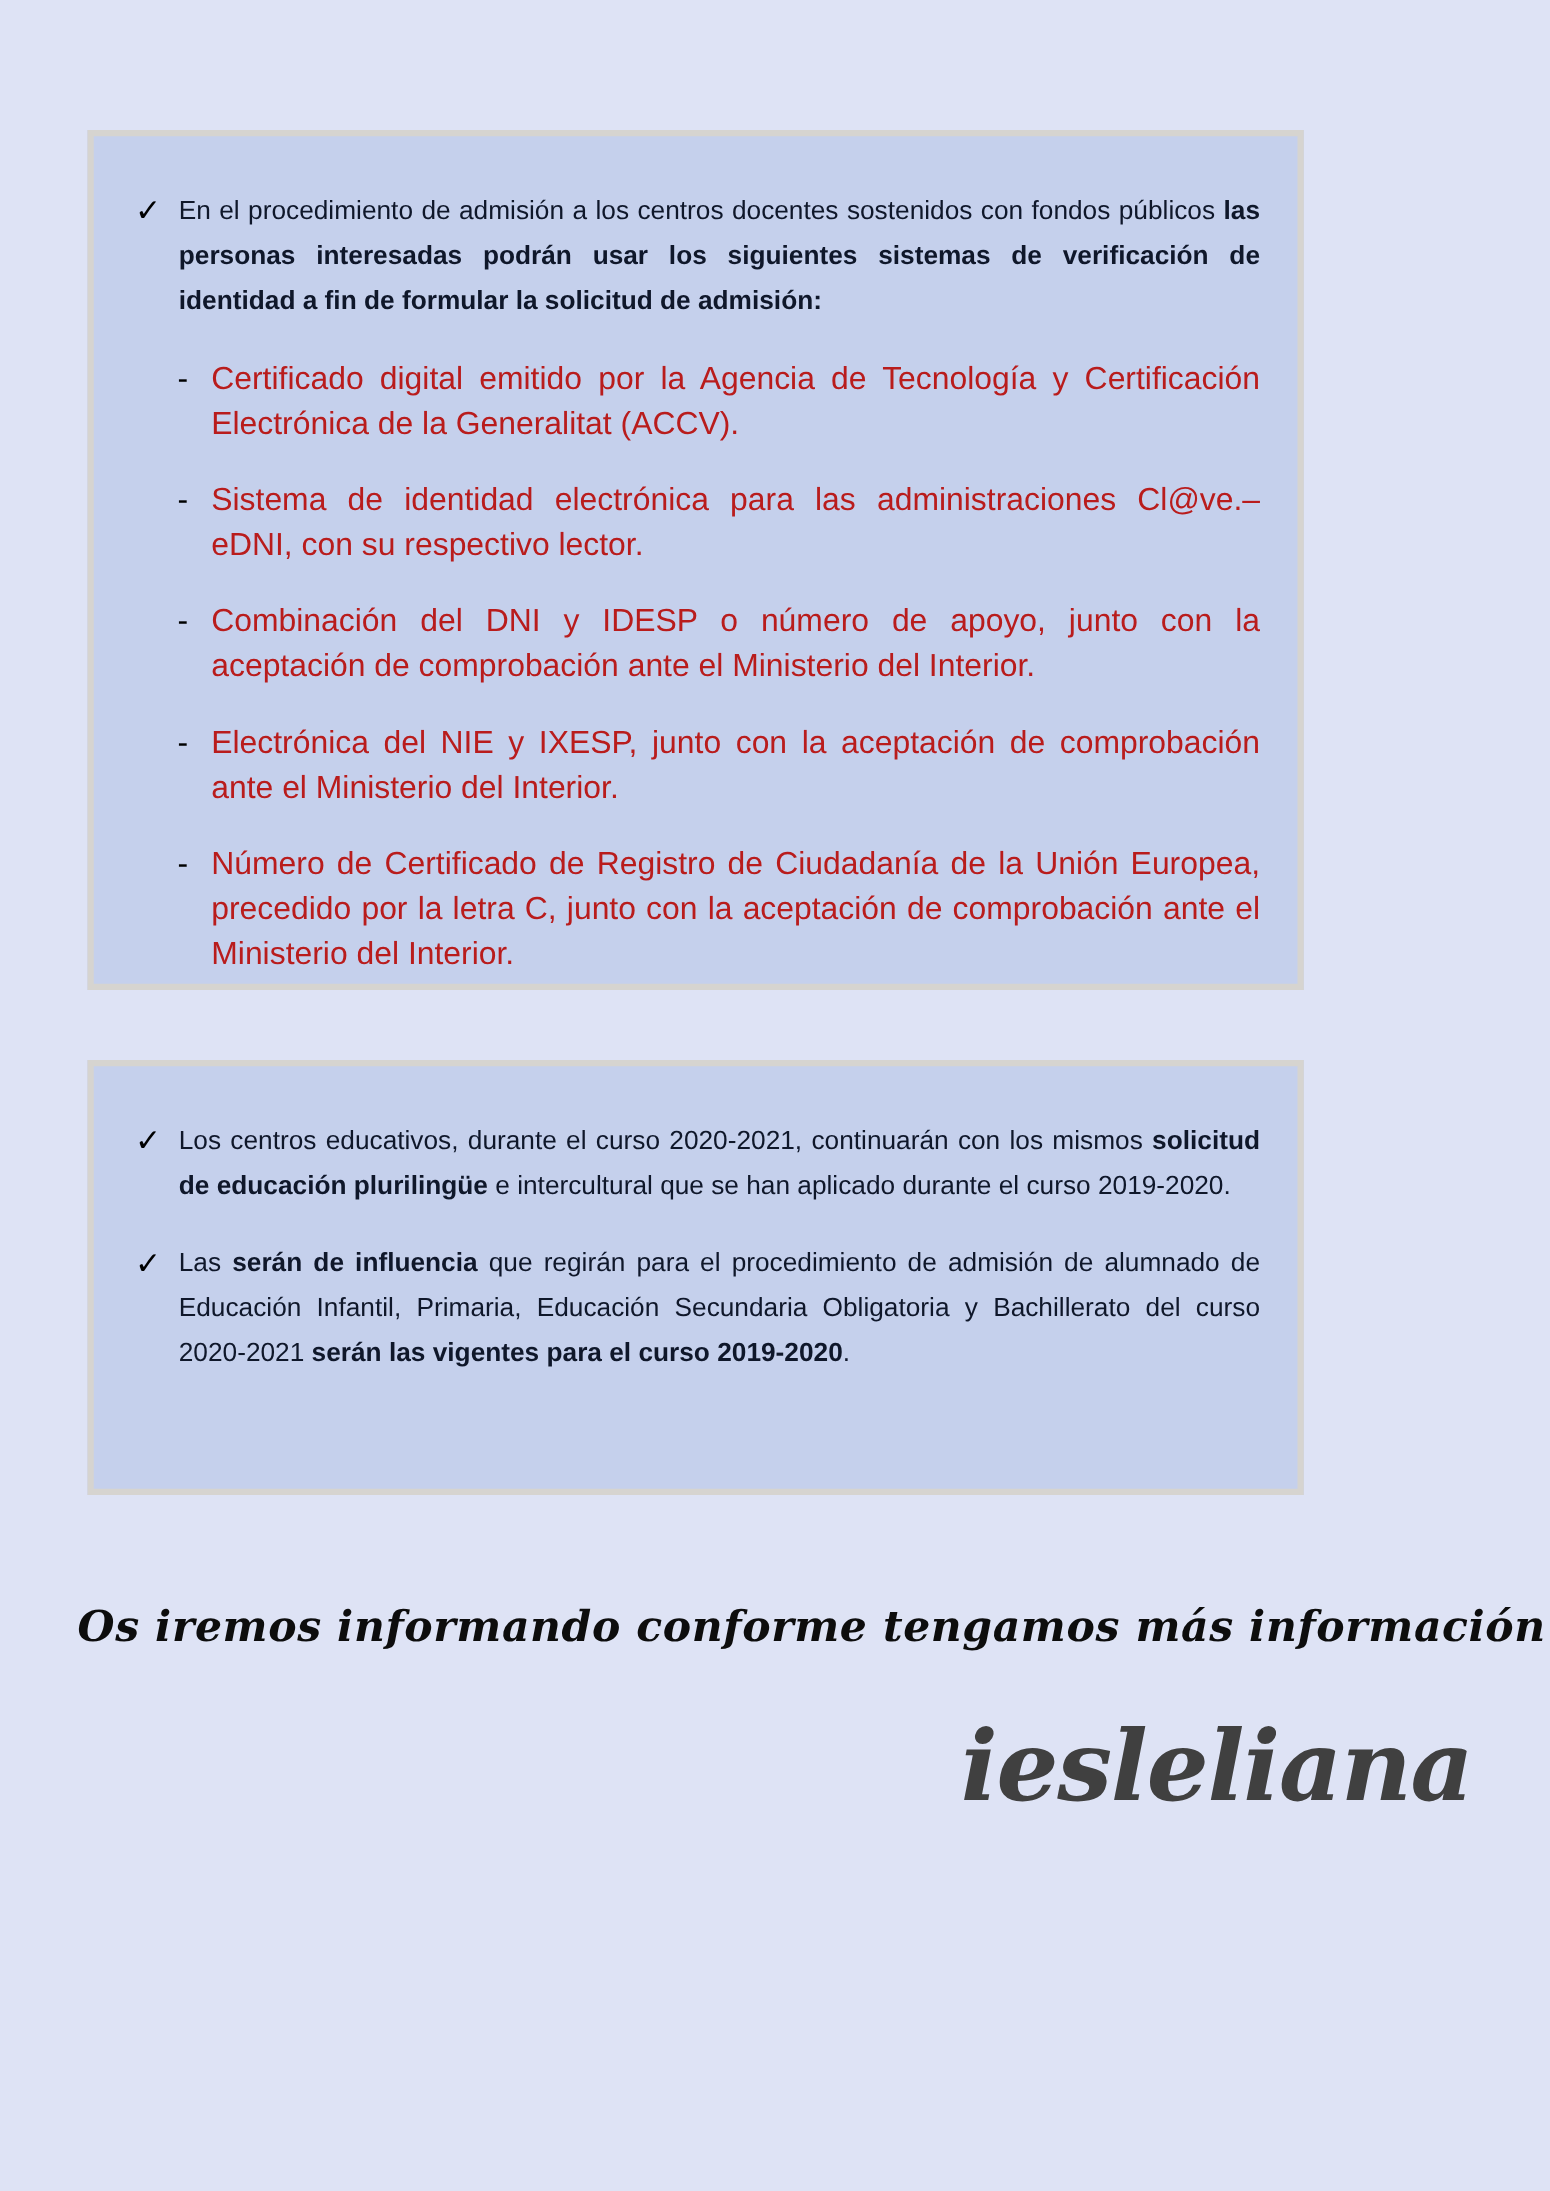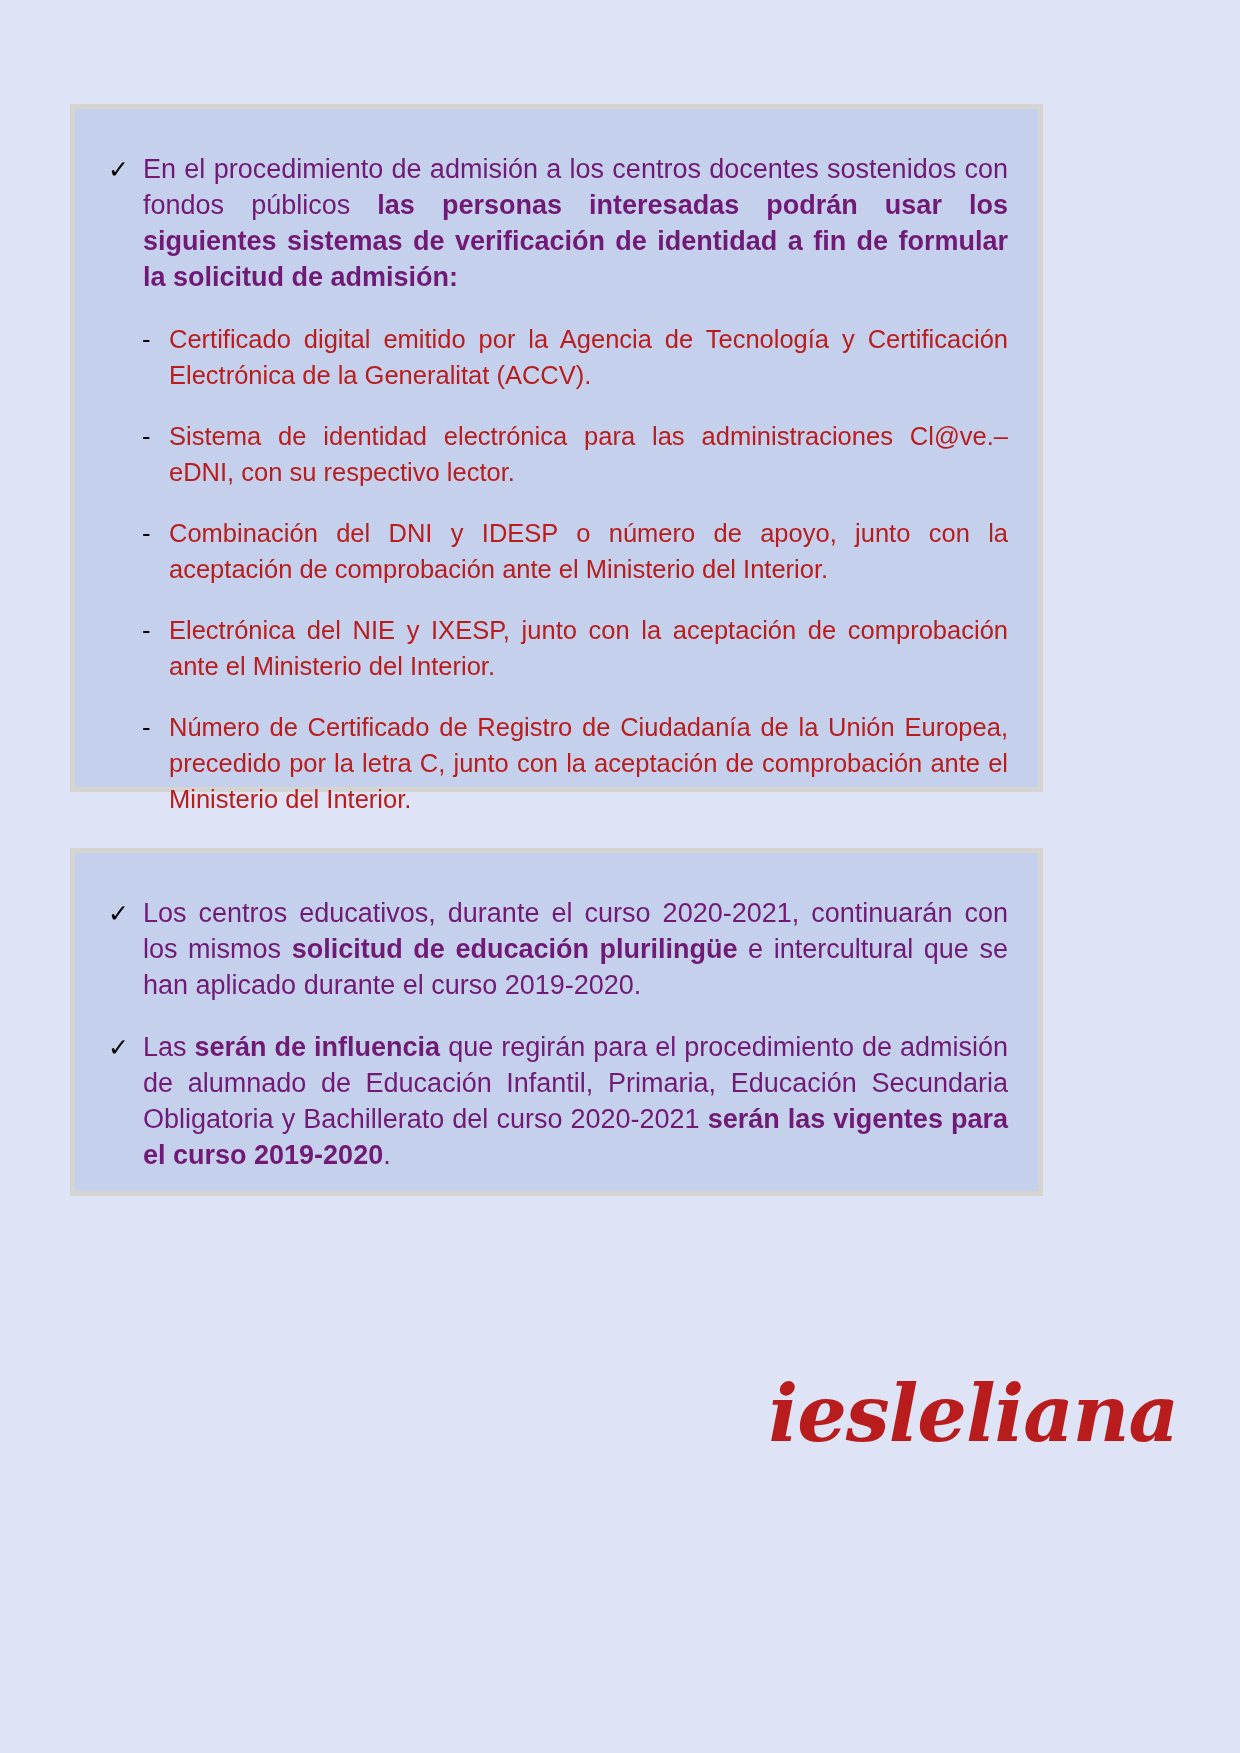--- a/index.html
+++ b/index.html
@@ -57,23 +57,23 @@
     width: 38px;
     font-size: 25px;
     line-height: 36px;
     color: #000;
     text-align: left;
     padding-left: 3px;
     box-sizing: border-box;
   }
   .check-body {
     flex: 1 1 auto;
-    font-size: 27px;
-    line-height: 36px;
-    color: #701a75;
+    font-size: 21px;
+    line-height: 36px;
+    color: #0f172a;
     text-align: justify;
     text-justify: inter-word;
   }
   .check-body b {
     font-weight: bold;
   }
 
   
   .dash-list {
     margin-top: 26px;
@@ -127,21 +127,21 @@
 
   #brand-logo {
     position: absolute;
     right: 62px;
     top: 1368px;
     font-family: "DejaVu Serif", serif;
     font-style: italic;
     font-weight: bold;
     font-size: 78px;
     letter-spacing: -1px;
-    color: #b91c1c;
+    color: #404040;
     white-space: nowrap;
   }
 </style>
 </head>
 <body>
 
 <div class="page">
 
   <div class="panel" id="panel-identity">
 
@@ -187,16 +187,17 @@
       <div class="check-body"><span>Los centros educativos, durante el curso 2020-2021, continuarán con los mismos </span><b>solicitud de educación plurilingüe</b><span> e intercultural que se han aplicado durante el curso 2019-2020.</span></div>
     </div>
 
     <div class="check-row">
       <span class="check-glyph">✓</span>
       <div class="check-body"><span>Las </span><b>serán de influencia</b><span> que regirán para el procedimiento de admisión de alumnado de Educación Infantil, Primaria, Educación Secundaria Obligatoria y Bachillerato del curso 2020-2021 </span><b>serán las vigentes para el curso 2019-2020</b><span>.</span></div>
     </div>
 
   </div>
 
+  <div id="footer-line">Os iremos informando conforme tengamos más información</div>
 
   <div id="brand-logo">iesleliana</div>
 
 </div>
 
 </body></html>

